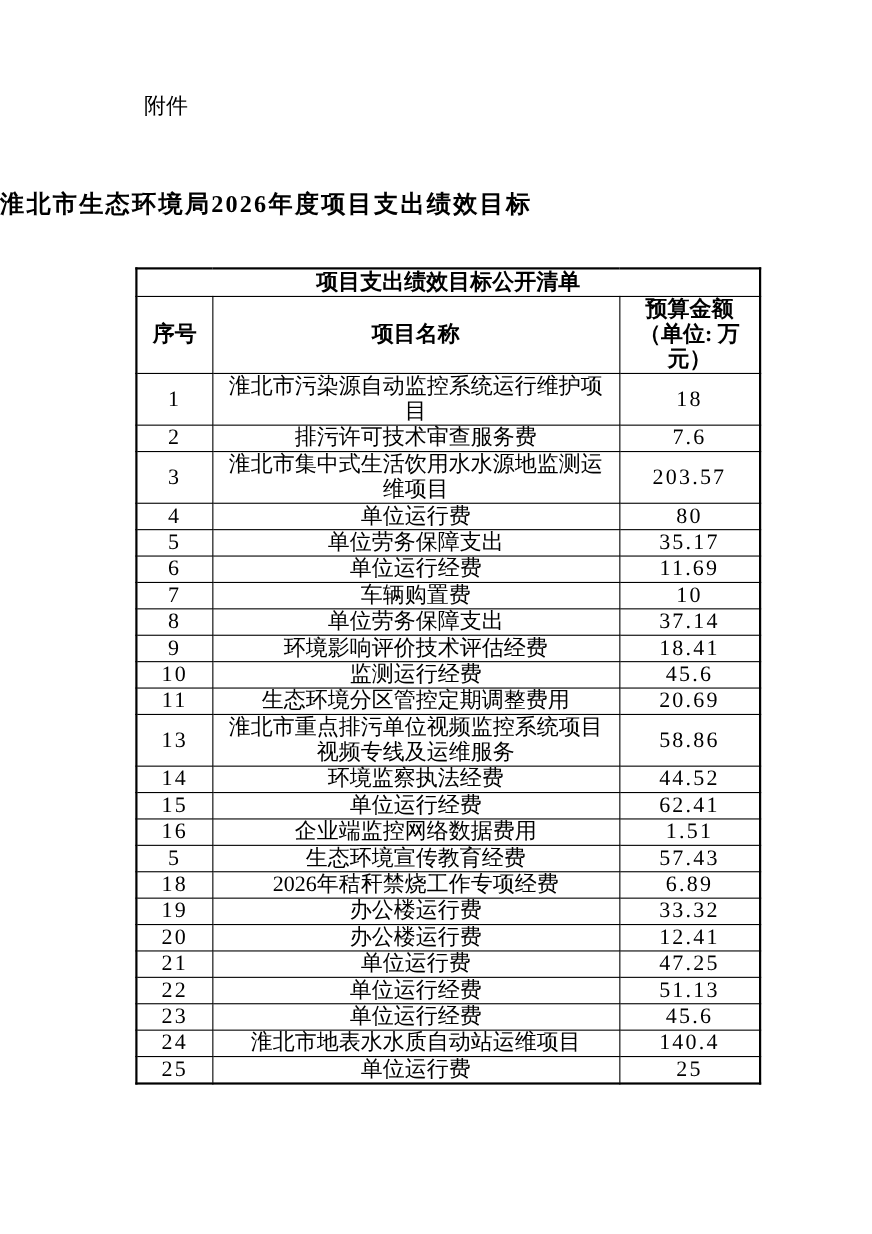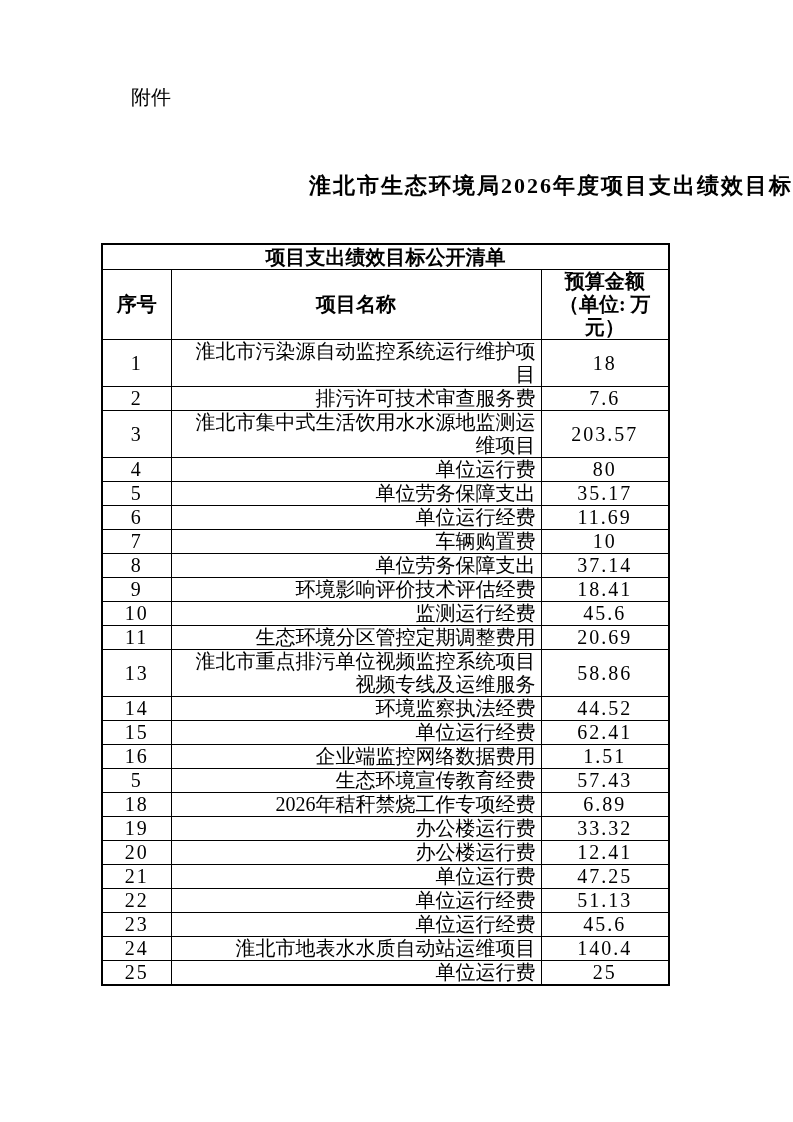--- a/index.html
+++ b/index.html
@@ -20,30 +20,30 @@
     top: 86px;
     font-size: 20px;
     line-height: 22px;
     margin-left: 16px;
   }
   .doc-title {
     position: absolute;
     left: 0;
     top: 172px;
     width: 793px;
-    text-align: right;
+    text-align: left;
     font-size: 22px;
     font-weight: bold;
     letter-spacing: 2px;
     line-height: 28px;
     margin: 0;
   }
   table.perf-table {
     position: absolute;
-    left: 101px;
+    left: 123px;
     top: 243px;
     width: 567px;
     border-collapse: collapse;
     table-layout: fixed;
     border: 2px solid #000000;
   }
   .perf-table td, .perf-table th {
     border: 1px solid #000000;
     font-size: 20px;
     line-height: 23px;
@@ -61,21 +61,21 @@
   .header-row th {
     height: 66px;
     text-align: center;
     font-weight: bold;
   }
   .num-cell {
     text-align: center;
     letter-spacing: 2px;
   }
   .name-cell {
-    text-align: right;
+    text-align: center;
     padding: 0 6px;
   }
   .perf-table tbody td {
     height: 23px;
   }
 </style>
 </head>
 <body>
 
 <div class="attachment-label">附件</div>

